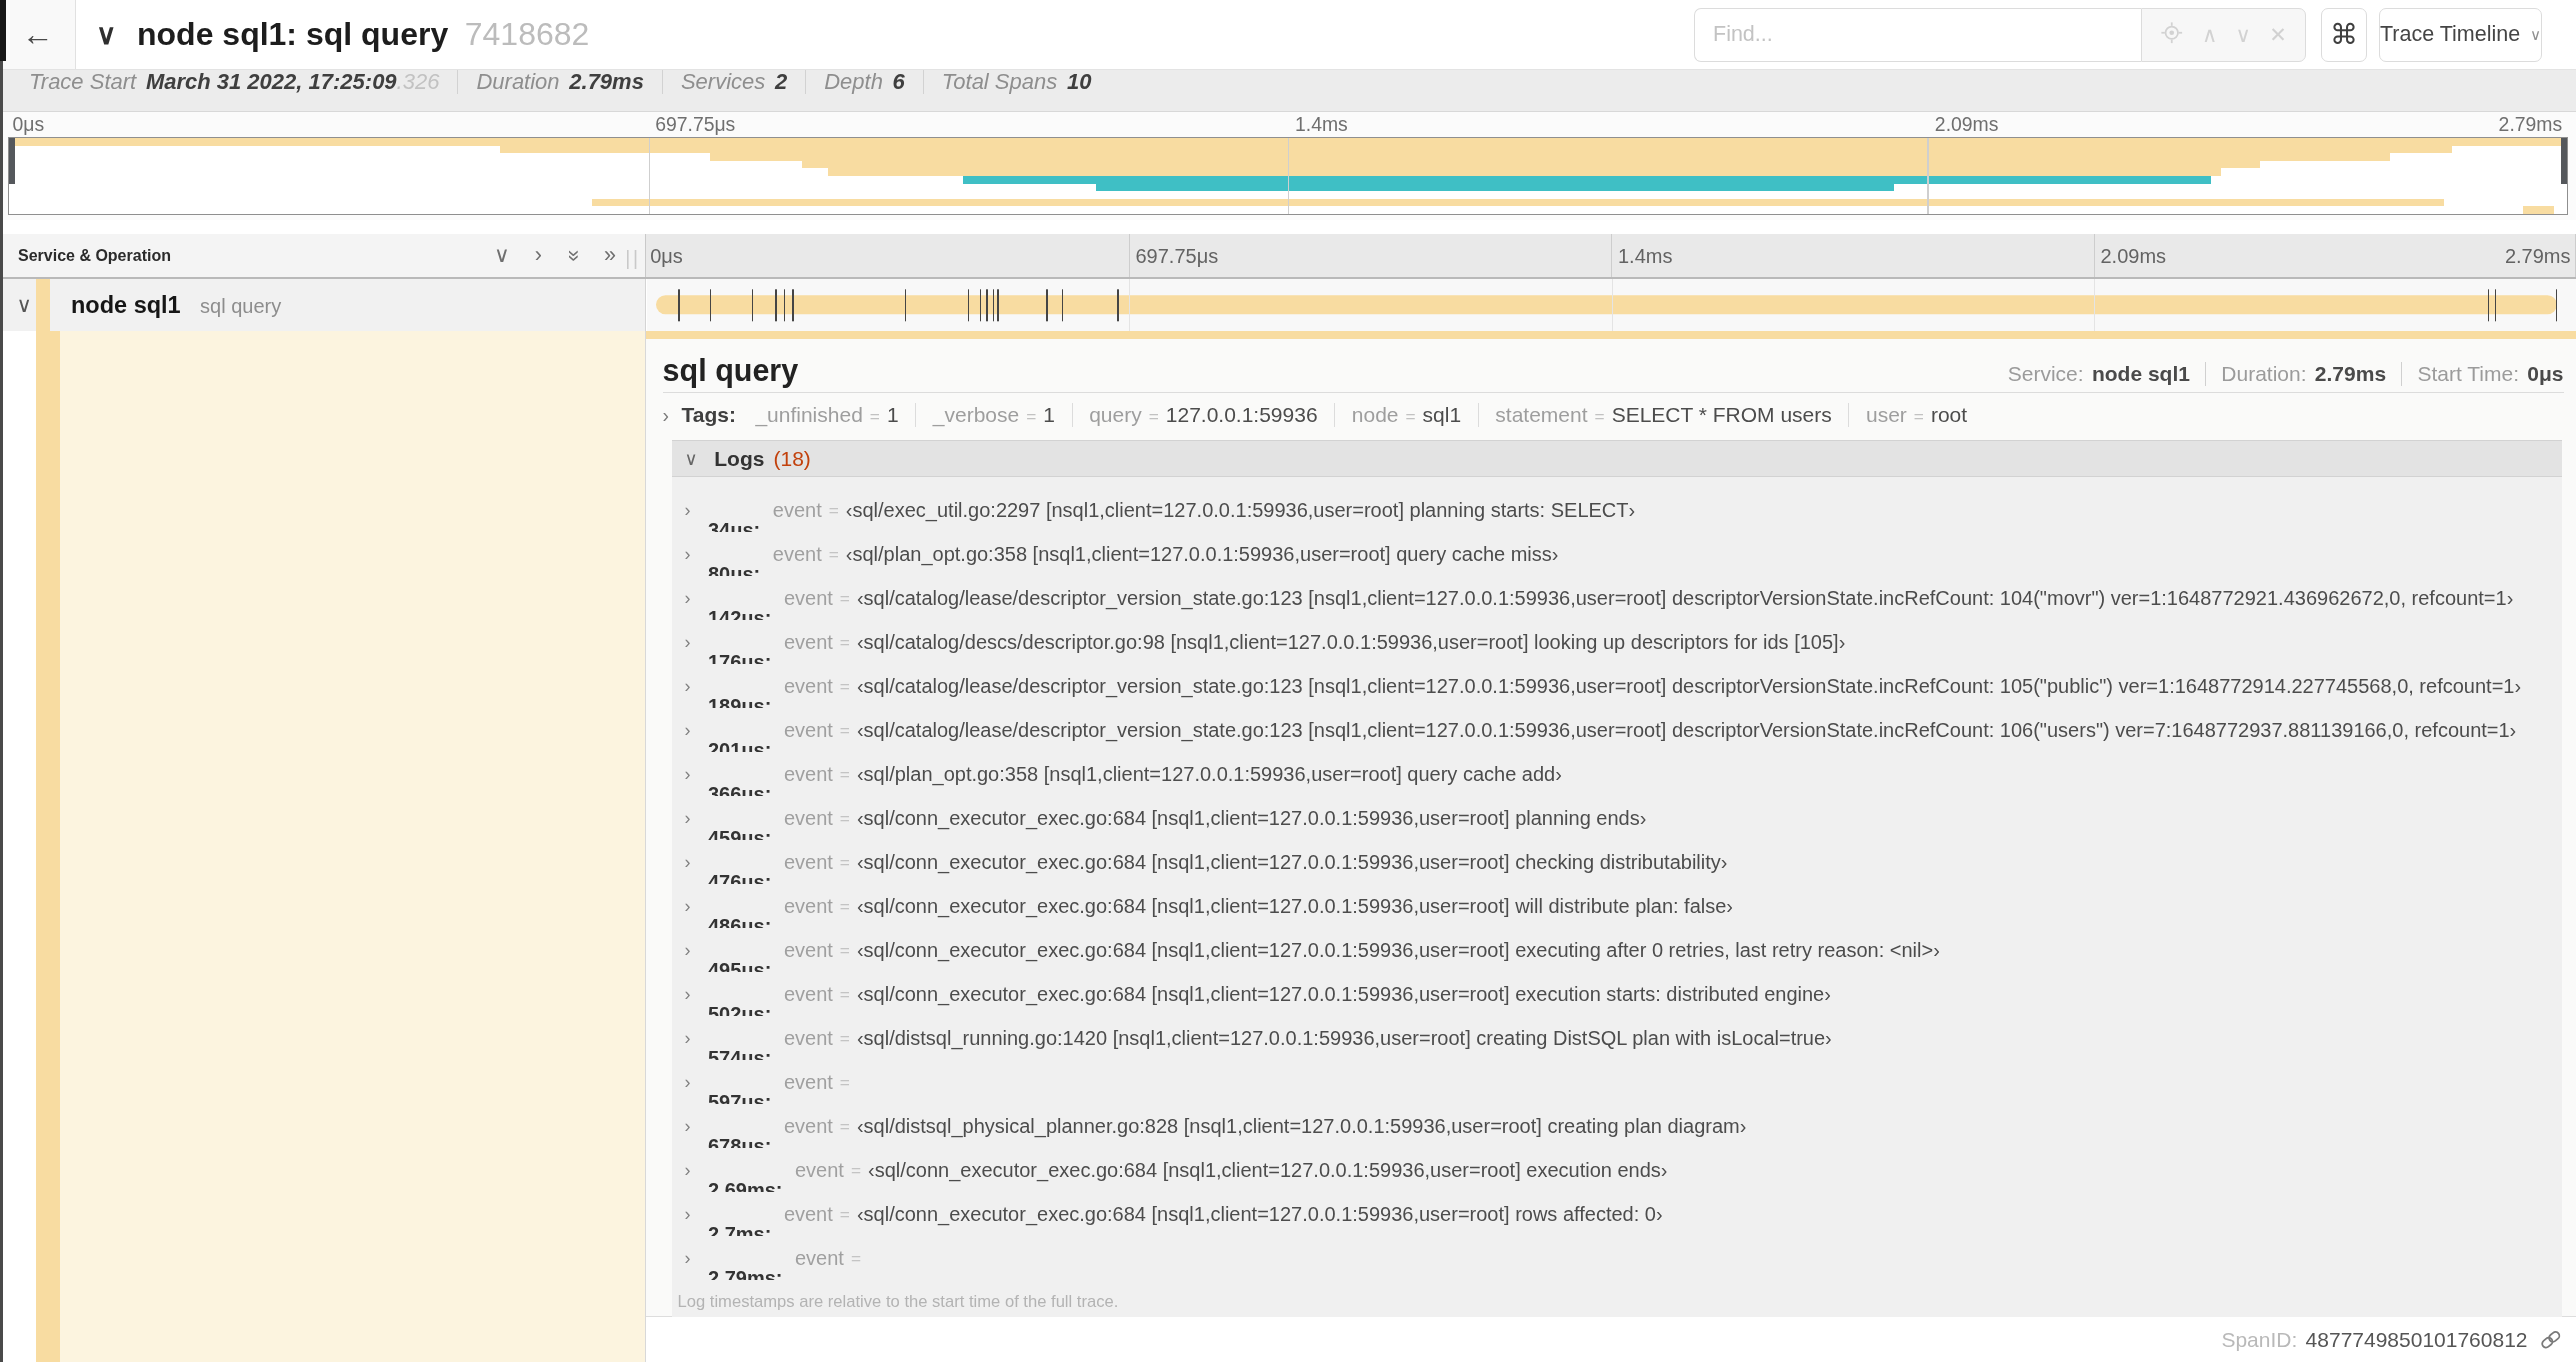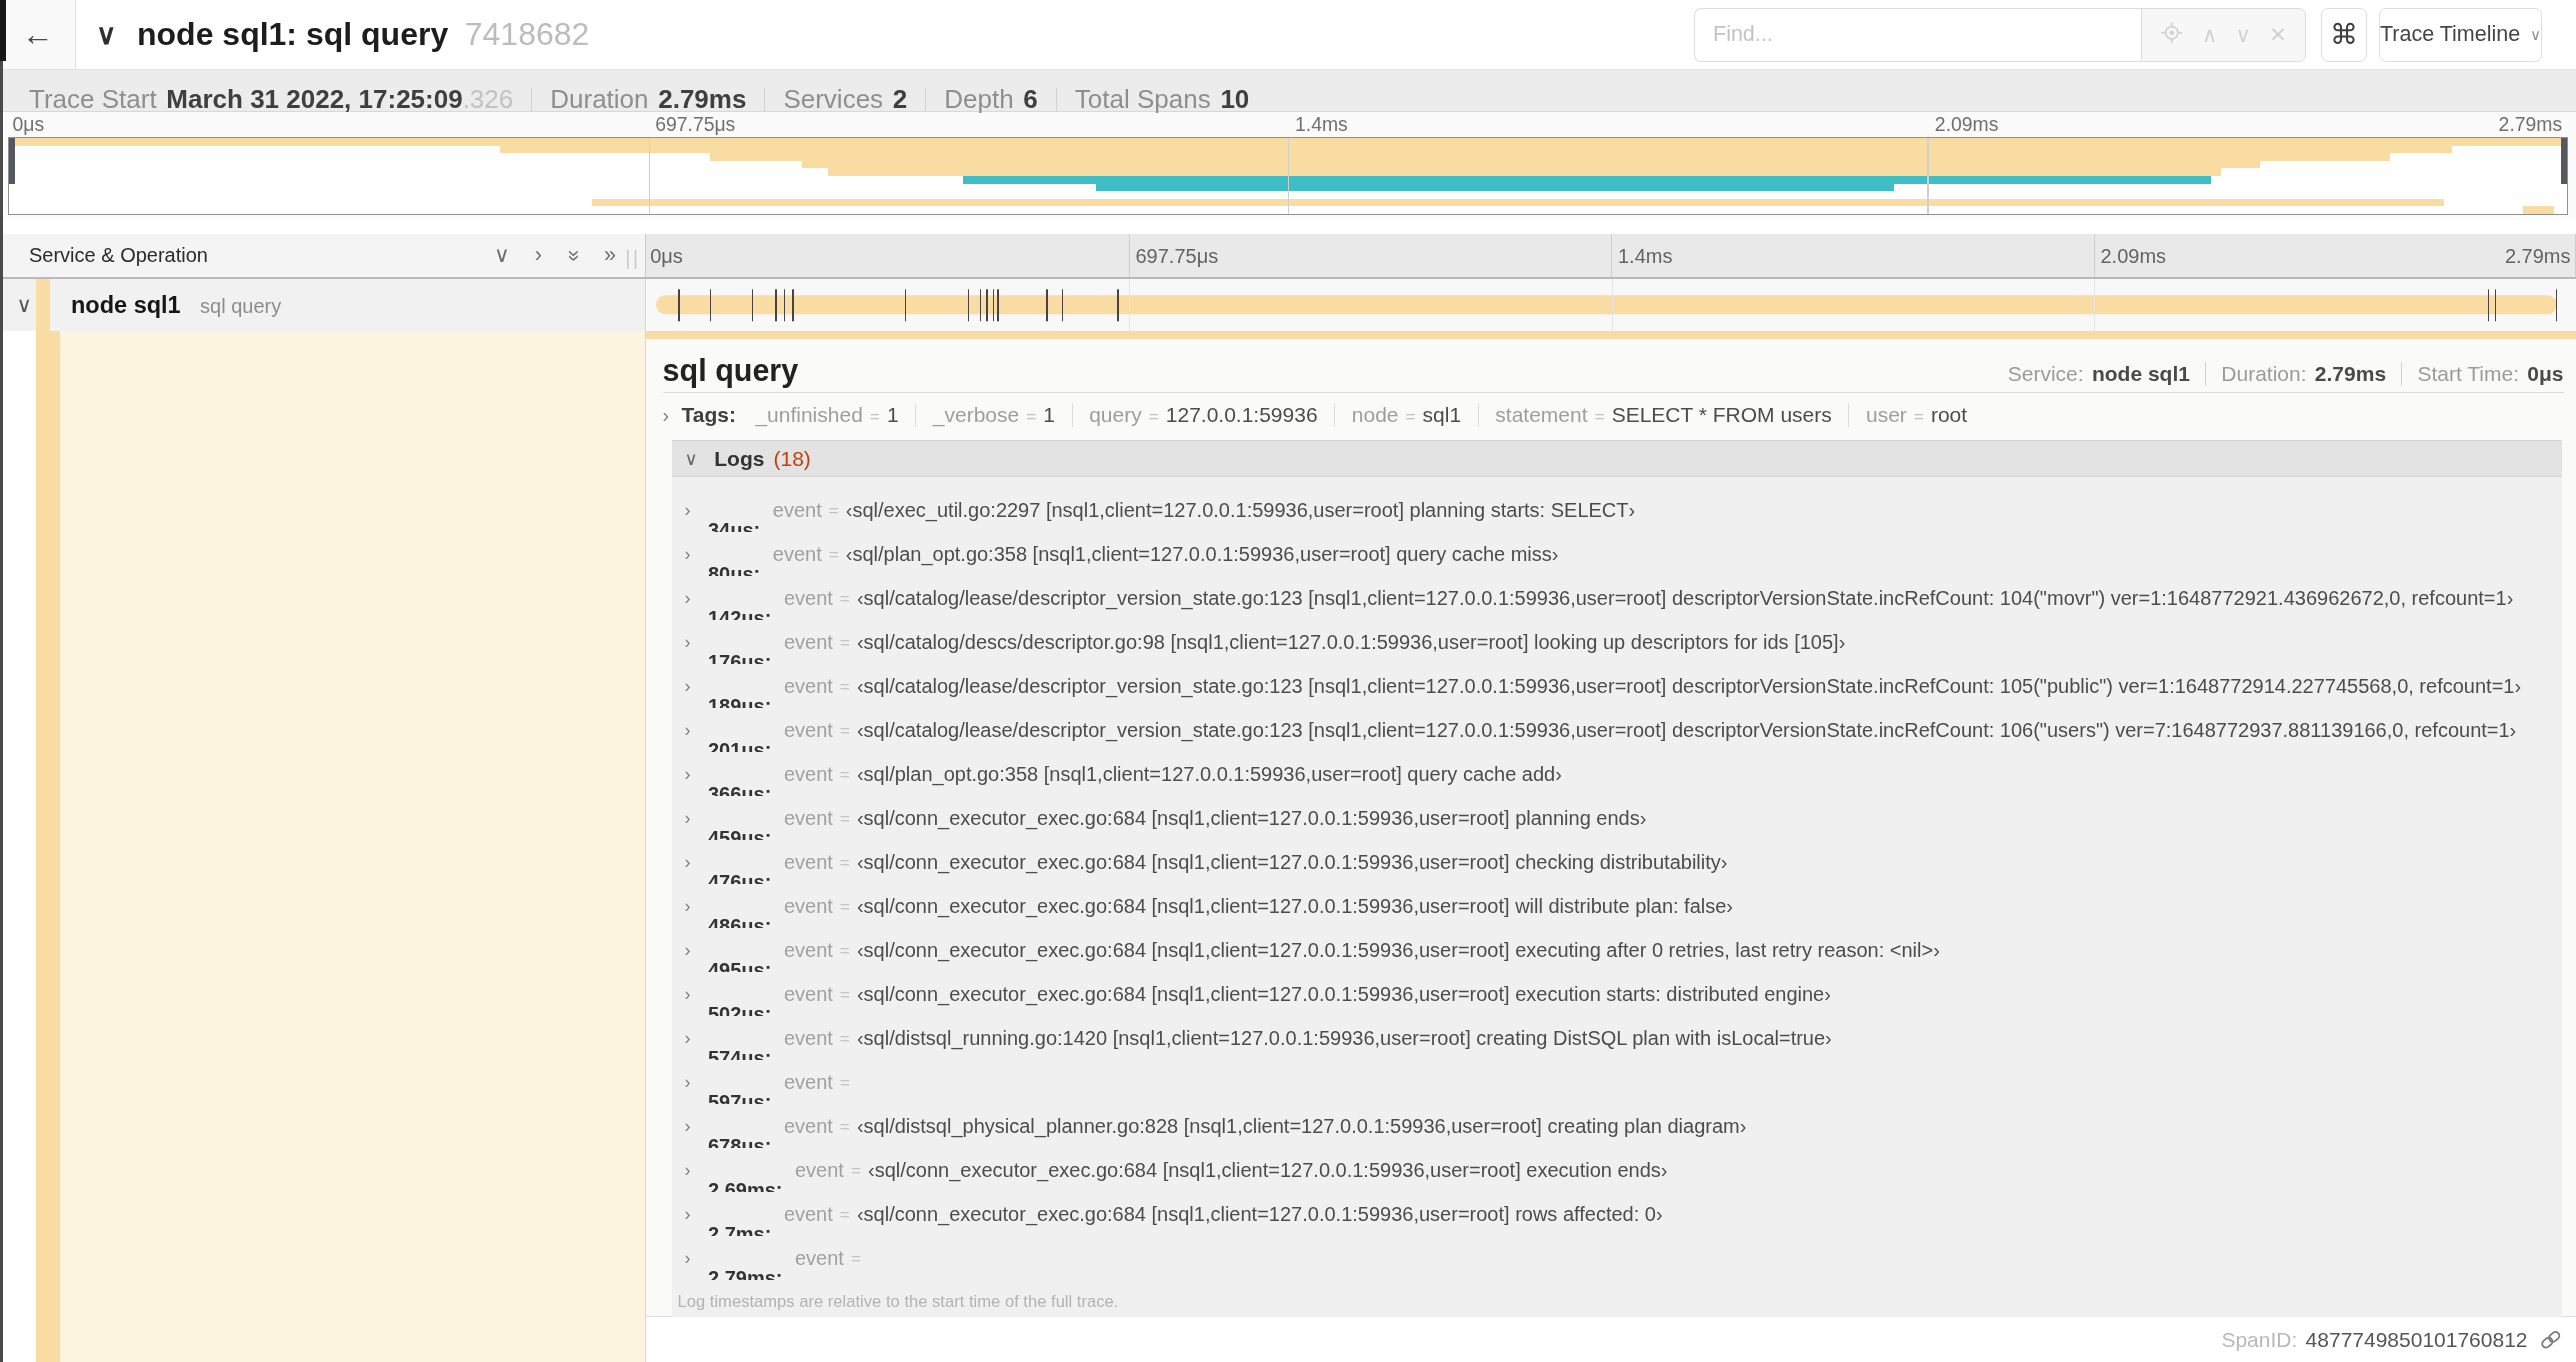--- a/index.html
+++ b/index.html
@@ -26,41 +26,41 @@
               color:#d2d2d2;font-size:21px;}
   .tool-icon{cursor:pointer;line-height:1;}
   .cmd-btn{position:absolute;left:2321px;top:7.6px;width:46px;height:54px;box-sizing:border-box;border:0.7px solid #dcdcdc;border-radius:7px;
            display:flex;align-items:center;justify-content:center;font-size:28px;color:#3f3f3f;background:#fff;cursor:pointer;}
   .view-btn{position:absolute;left:2379px;top:7.6px;width:163px;height:54px;box-sizing:border-box;border:0.7px solid #dcdcdc;border-radius:7px;
             display:flex;align-items:center;justify-content:center;gap:9.7px;font-size:21.5px;color:#454545;background:#fff;cursor:pointer;white-space:nowrap;}
   .view-chevron{font-size:15.2px;color:#8f8f8f;}
 
   
   .meta-bar{position:absolute;left:0;top:70px;width:100%;height:42px;background:#ececec;border-bottom:0.7px solid #d8d8d8;
-            display:flex;align-items:flex-end;padding-left:11px;box-sizing:border-box;font-size:26px;white-space:nowrap;z-index:19;}
+            display:flex;align-items:flex-start;padding-left:11px;box-sizing:border-box;font-size:22px;white-space:nowrap;z-index:19;font-style:italic;}
   .meta-item{display:flex;align-items:baseline;padding:0 18px;line-height:23.5px;}
   .meta-item + .meta-item{border-left:1.4px solid #d2d2d2;}
   .meta-label{color:#8e8e8e;margin-right:9.7px;}
   .meta-value{color:#3f3f3f;font-weight:700;}
   .meta-extra{color:#c2c2c2;font-weight:400;}
 
   
   .minimap{position:absolute;left:0;top:112px;width:100%;height:108px;background:#fbfbfb;}
   .mm-labels{position:absolute;left:8.3px;right:8.3px;top:1.4px;height:21px;font-size:19.4px;color:#6f6f6f;}
   .mm-label{position:absolute;top:0;white-space:nowrap;}
   .mm-canvas{position:absolute;left:8.3px;right:8.3px;top:25px;height:78px;background:#fff;border:1.4px solid #8f8f8f;box-sizing:border-box;cursor:crosshair;}
   .mm-span{position:absolute;z-index:1;}
   .mm-grid{position:absolute;top:0;bottom:0;width:1.4px;background:#cfcfcf;z-index:3;}
   .mm-scrubber{position:absolute;top:0;width:6.2px;height:46px;background:#55585c;z-index:4;cursor:ew-resize;}
 
   
   .tl-header{position:absolute;left:0;top:234px;width:100%;height:43px;border-bottom:2.1px solid #b9b9b9;z-index:10;}
   .tl-header-left{position:absolute;left:0;top:0;width:646px;height:43px;background:#f4f4f4;border-right:0.7px solid #c9c9c9;box-sizing:border-box;
                   display:flex;align-items:center;}
-  .sol-label{margin-left:29px;font-size:20px;font-weight:400;color:#2b2b2b;white-space:nowrap;}
+  .sol-label{margin-left:18px;font-size:16px;font-weight:700;color:#2b2b2b;white-space:nowrap;}
   .sol-icons{position:absolute;left:494px;display:flex;gap:25px;color:#6f6f6f;font-size:21.5px;align-items:center;}
   .sol-icons span{cursor:pointer;line-height:1;}
   .rot90{display:inline-block;transform:rotate(90deg);}
   .grip{position:absolute;right:4.2px;top:50%;transform:translateY(-38%);color:#c9c9c9;font-size:19.4px;letter-spacing:2.8px;cursor:col-resize;}
   .ruler{position:absolute;left:646px;right:0;top:0;height:43px;background:#e9e9e9;}
   .ruler-label{position:absolute;top:50%;transform:translateY(-50%);font-size:20px;color:#636363;white-space:nowrap;}
   .vline{position:absolute;top:0;bottom:0;width:0.7px;background:#cdcdcd;}
   .vline.row-grid{background:#e4e4e4;}
 
   

